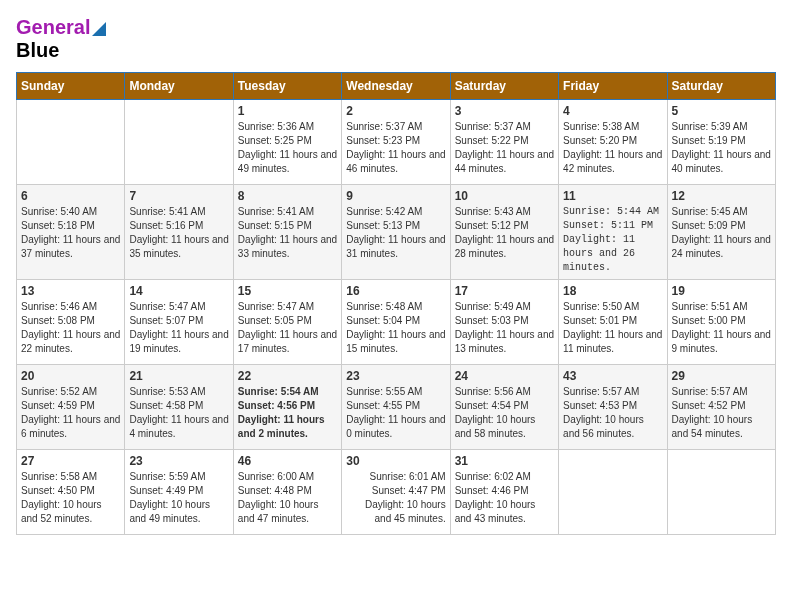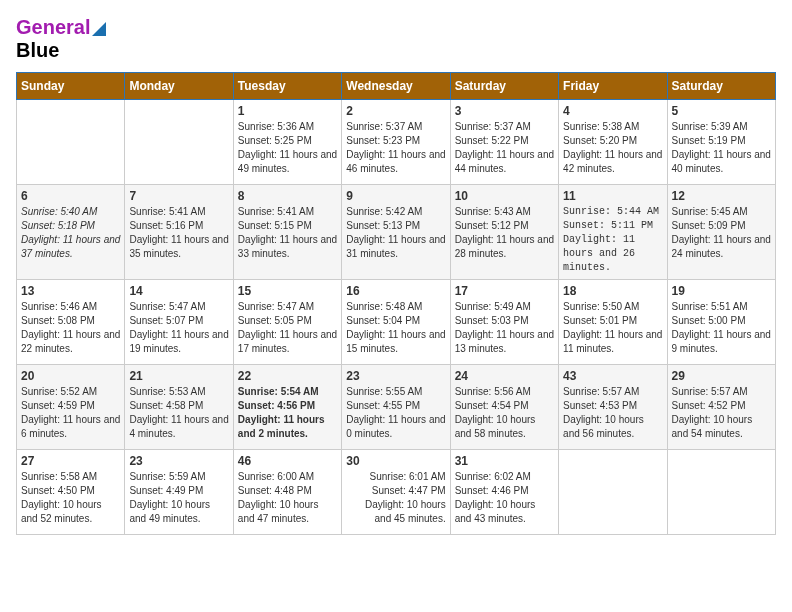--- a/index.html
+++ b/index.html
@@ -133,21 +133,21 @@
         <td>
           <span class="day-num">5</span>
           <div class="day-detail" style="white-space: pre-line;">Sunrise: 5:39 AM
 Sunset: 5:19 PM
 Daylight: 11 hours and 40 minutes.</div>
         </td>
       </tr>
       <tr>
         <td>
           <span class="day-num">6</span>
-          <div class="day-detail" style="white-space: pre-line; font-style: italic;">Sunrise: 5:40 AM
+          <div class="day-detail" style="white-space: pre-line;">Sunrise: 5:40 AM
 Sunset: 5:18 PM
 Daylight: 11 hours and 37 minutes.</div>
         </td>
         <td>
           <span class="day-num">7</span>
           <div class="day-detail" style="white-space: pre-line;">Sunrise: 5:41 AM
 Sunset: 5:16 PM
 Daylight: 11 hours and 35 minutes.</div>
         </td>
         <td>

